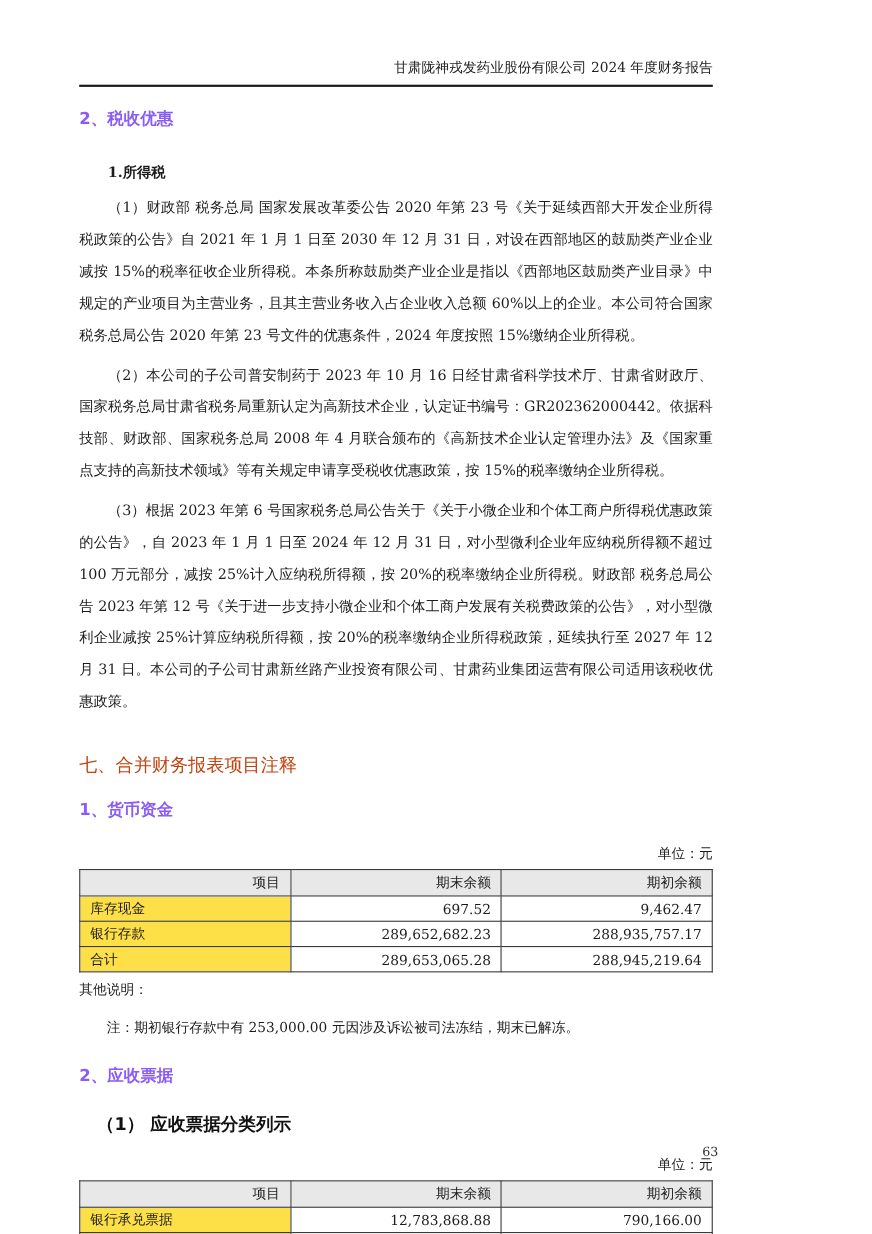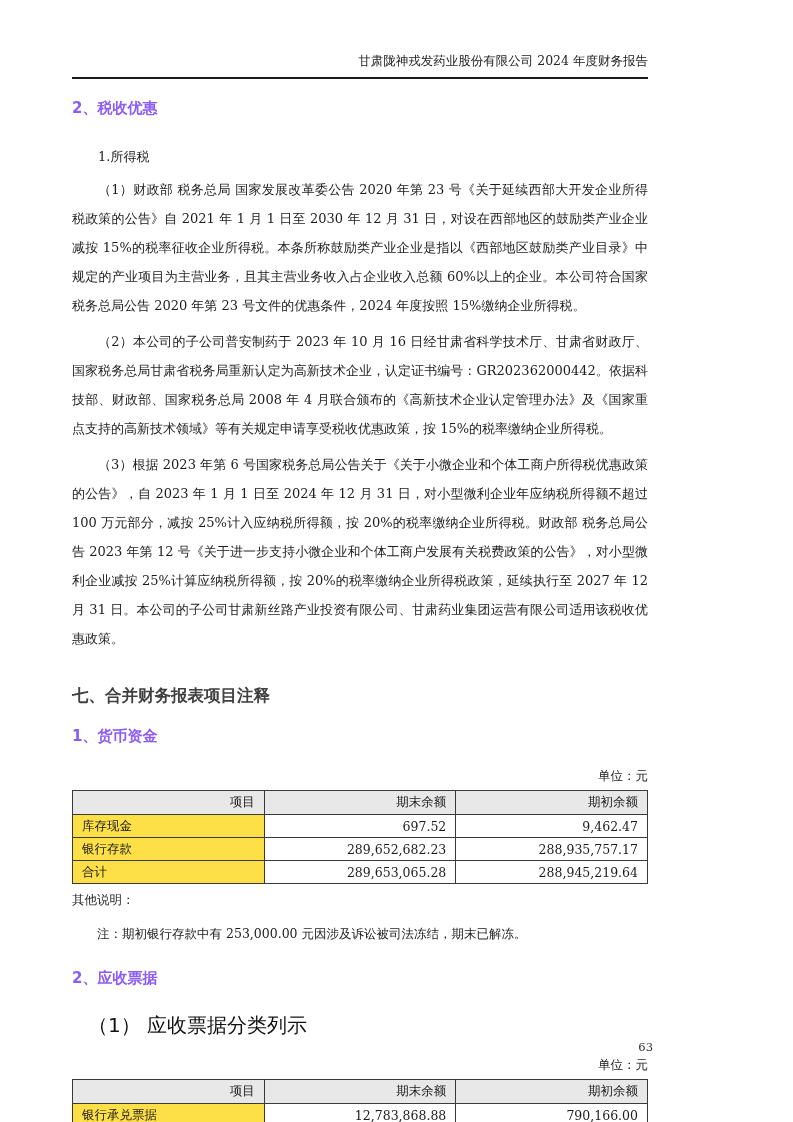--- a/index.html
+++ b/index.html
@@ -34,37 +34,38 @@
   
   .h-section {
     font-family: "DejaVu Sans", "Liberation Sans", sans-serif;
     font-weight: bold;
     font-size: 15px;
     margin: 20px 0 0 0;
     color: #8b5cf6;
   }
   .h-big {
     font-family: "DejaVu Sans", "Liberation Sans", sans-serif;
-    font-weight: bold;
+    font-weight: normal;
     font-size: 16.5px;
     margin: 32px 0 0 0;
-    color: #404040;
+    color: #c2410c;
   }
   .h-sub {
     font-family: "DejaVu Sans", "Liberation Sans", sans-serif;
-    font-weight: normal;
-    font-size: 20px;
+    font-weight: bold;
+    font-size: 16px;
     margin: 24px 0 0 16px;
     color: #111;
   }
   
   .sub-item {
     font-size: 13px;
     margin: 30px 0 0 0;
     text-indent: 2em;
+    font-weight: bold;
   }
   .body-par {
     font-size: 13px;
     line-height: 29px;
     text-align: justify;
     text-indent: 2em;
     margin: 7px 0 0 0;
   }
   .first-par { margin-top: 9px; }
   .unit-label {

